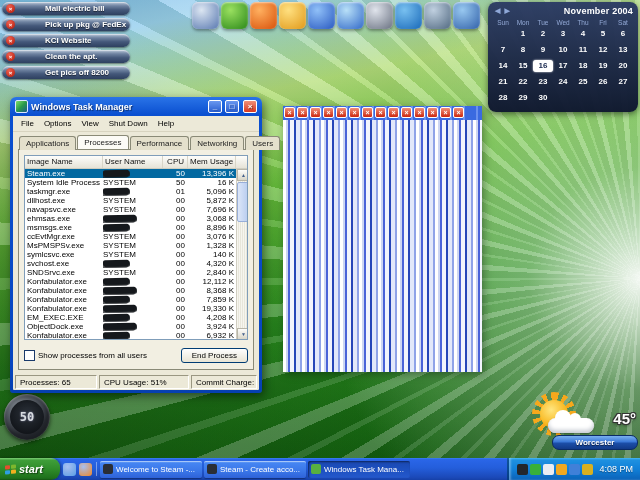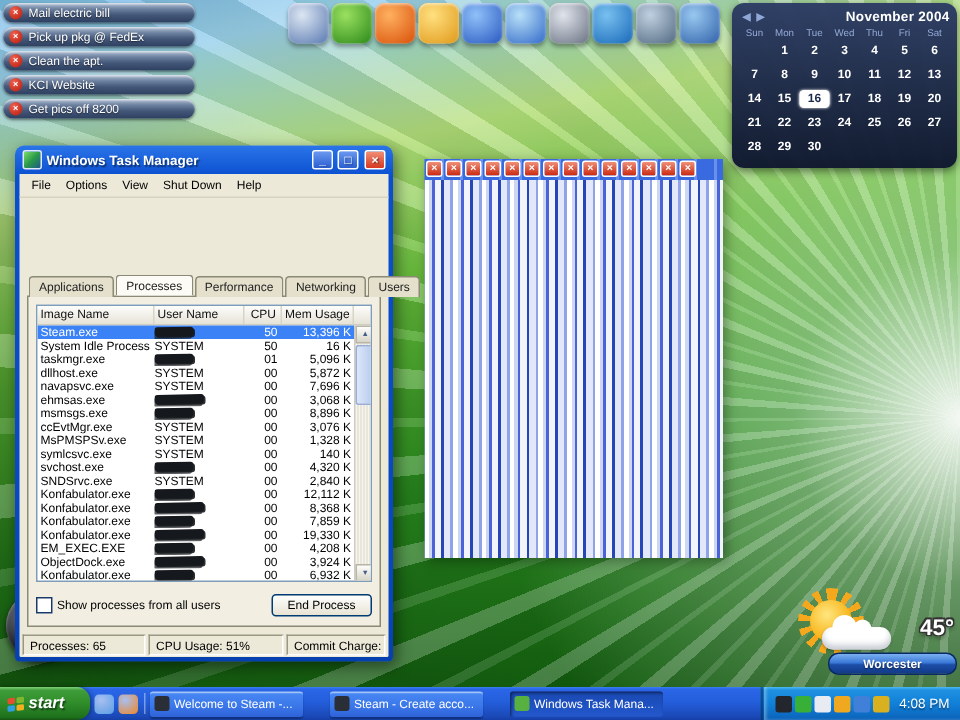--- a/index.html
+++ b/index.html
@@ -11,21 +11,21 @@
     repeating-conic-gradient(from 120deg at 100% 58%, rgba(255,255,255,.22) 0deg 2deg, rgba(20,90,10,.10) 2deg 5deg, rgba(255,255,255,.12) 5deg 6deg, rgba(0,40,0,.10) 6deg 9deg),
     radial-gradient(circle at 0% 100%, rgba(0,30,0,.45), rgba(0,30,0,0) 55%),
     linear-gradient(168deg,#7cb9e8 0%,#9ed3f0 9%,#b8e07e 24%,#6cc23e 40%,#2f9523 62%,#166412 85%,#0d4a0c 100%);}
   
   .todo{position:absolute;left:2px;top:2px;display:flex;flex-direction:column;gap:3px;z-index:6;}
   .note{width:120px;height:13px;border-radius:7px;display:flex;align-items:center;gap:4px;padding:0 4px;
     background:linear-gradient(180deg,#b8c6d8 0%,#6e82a0 30%,#44587a 60%,#2e4060 100%);
     box-shadow:0 1px 2px rgba(0,0,0,.5), inset 0 1px 1px rgba(255,255,255,.5);}
   .note-x{width:9px;height:9px;border-radius:50%;flex:none;display:flex;align-items:center;justify-content:center;
     background:radial-gradient(circle at 35% 30%,#f06050,#b01808);color:#fff;font-size:6px;font-weight:bold;}
-  .note-label{color:#fff;font-size:8px;font-weight:normal;white-space:nowrap;text-shadow:0 1px 1px rgba(0,0,0,.6);}
+  .note-label{color:#fff;font-size:8px;font-weight:bold;white-space:nowrap;text-shadow:0 1px 1px rgba(0,0,0,.6);margin-left:26px;}
   
   .dock{position:absolute;left:192px;top:2px;display:flex;align-items:flex-end;gap:2px;z-index:6;}
   .dicon{width:27px;height:27px;border-radius:6px;
     box-shadow:0 2px 3px rgba(0,0,0,.35), inset 0 1px 2px rgba(255,255,255,.6);}
   
   .calendar{position:absolute;right:2px;top:2px;width:140px;padding:4px 5px 6px;border-radius:8px;z-index:6;
     background:linear-gradient(180deg,rgba(44,60,100,.97),rgba(14,22,46,.97));
     box-shadow:0 2px 6px rgba(0,0,0,.5);color:#fff;}
   .cal-top{display:flex;align-items:center;font-size:9px;font-weight:bold;}
   .cal-arrow{color:#8fa8d8;font-size:7px;padding:0 2px;cursor:default;}
@@ -52,33 +52,33 @@
   .tm-appicon{width:11px;height:11px;border-radius:2px;flex:none;
     background:linear-gradient(135deg,#7fe06a 0%,#2a9a4a 50%,#1a5a8a 100%);border:1px solid #dfe8ff;}
   .tm-title{flex:1;white-space:nowrap;overflow:hidden;}
   .tm-btn{width:14px;height:13px;border-radius:2px;border:1px solid #fff;box-sizing:border-box;flex:none;
     display:flex;align-items:center;justify-content:center;font-size:8px;color:#fff;
     background:linear-gradient(180deg,#6a98f0,#2a5fd0);}
   .tm-btn.close{background:linear-gradient(180deg,#f09078,#d83820);margin-left:1px;}
   .tm-content{background:#ece9d8;border-radius:0 0 1px 1px;}
   .tm-menubar{display:flex;font-size:8px;color:#000;padding:2px 3px;border-bottom:1px solid #d8d4c0;}
   .tm-menu-item{padding:1px 5px;}
-  .tm-tabs{display:flex;padding:3px 6px 0;margin-top:48px;}
+  .tm-tabs{display:flex;padding:3px 6px 0;}
   .tab{font-size:8px;padding:2px 6px 1px;border:1px solid #8a8a77;border-bottom:0;border-radius:3px 3px 0 0;
     background:#e4e0cc;margin-right:1px;position:relative;top:1px;color:#222;}
   .tab.active{background:#fcfbf6;top:0;padding-bottom:2px;z-index:2;}
   .tm-panel{margin:0 5px 5px;border:1px solid #8a8a77;background:#f2efe2;padding:5px;border-top-color:#8a8a77;}
   .tm-list{border:1px solid #7f9db9;background:#fff;height:183px;display:flex;flex-direction:column;overflow:hidden;}
   .tm-header{display:flex;height:12px;flex:none;background:linear-gradient(180deg,#fdfdfb,#e6e3d7);
     border-bottom:1px solid #cfcdc0;font-size:8px;color:#111;}
   .hc{border-right:1px solid #d8d5c8;padding:1px 2px;box-sizing:border-box;overflow:hidden;white-space:nowrap;}
   .tm-rowswrap{flex:1;display:flex;}
   .tm-rows{width:211px;}
   .row{display:flex;height:9px;font-size:8px;line-height:9px;color:#000;}
-  .row.selected{background:#3b82f6;color:#fff;}
+  .row.selected{background:#0369a1;color:#fff;}
   .c-name{width:78px;padding-left:2px;box-sizing:border-box;overflow:hidden;white-space:nowrap;}
   .c-user{width:60px;box-sizing:border-box;overflow:hidden;white-space:nowrap;}
   .c-cpu{width:25px;text-align:right;padding-right:3px;box-sizing:border-box;}
   .c-mem{width:48px;text-align:right;padding-right:2px;box-sizing:border-box;white-space:nowrap;}
   .scribble{display:inline-block;height:6px;margin-top:1px;background:#15181c;border-radius:2px;
     transform:rotate(-1deg);box-shadow:1px 1px 0 rgba(21,24,28,.9),-1px 2px 0 rgba(21,24,28,.7);}
   .tm-scroll{width:13px;flex:none;display:flex;flex-direction:column;border-left:1px solid #d0cdc0;
     background:repeating-linear-gradient(90deg,#f6f5ef 0 1px,#e8e6da 1px 2px);}
   .sb-btn{height:12px;flex:none;display:flex;align-items:center;justify-content:center;font-size:5px;color:#44608a;
     background:linear-gradient(180deg,#fdfdfb,#d8d5c8);border:1px solid #b8b5a8;box-sizing:border-box;}
@@ -123,21 +123,21 @@
     background:linear-gradient(180deg,#3a81f3 0%,#2a66e8 6%,#245edb 45%,#1b49b8 88%,#1640a8 100%);}
   .start{width:60px;flex:none;display:flex;align-items:center;gap:3px;padding-left:5px;box-sizing:border-box;
     background:linear-gradient(180deg,#7ed077 0%,#3f9e39 10%,#2f8c2a 50%,#1e701c 92%,#145212 100%);
     border-radius:0 9px 9px 0;box-shadow:1px 0 3px rgba(0,0,0,.4);
     color:#fff;font-weight:bold;font-style:italic;font-size:11px;text-shadow:1px 1px 1px rgba(0,0,0,.5);}
   .winflag{display:grid;grid-template-columns:5px 5px;grid-auto-rows:4px;gap:1px;transform:skewY(-6deg);}
   .winflag i{border-radius:1px;}
   .quicklaunch{display:flex;align-items:center;gap:3px;padding:0 3px;}
   .ql-ico{width:13px;height:13px;border-radius:3px;}
   .ql-div{width:1px;align-self:stretch;margin:4px 1px;background:rgba(255,255,255,.4);}
-  .taskbuttons{display:flex;align-items:center;gap:18px;padding:0 2px;flex:1;min-width:0;}
+  .taskbuttons{display:flex;align-items:center;gap:2px;padding:0 2px;flex:1;min-width:0;}
   .tbtn{width:102px;height:17px;flex:none;display:flex;align-items:center;gap:3px;padding:0 3px;border-radius:2px;
     box-sizing:border-box;overflow:hidden;white-space:nowrap;color:#fff;font-size:8px;
     background:linear-gradient(180deg,#87b3f6 0%,#4585f2 12%,#3a76e8 60%,#2e62d8 100%);
     box-shadow:inset 0 1px 0 rgba(255,255,255,.35), 0 1px 1px rgba(0,0,0,.3);}
   .tbtn.active{background:linear-gradient(180deg,#1a48b0 0%,#1d50c0 50%,#2458cc 100%);
     box-shadow:inset 1px 1px 2px rgba(0,0,0,.5);}
   .ticon{width:10px;height:10px;border-radius:2px;flex:none;}
   .tlabel{overflow:hidden;text-overflow:ellipsis;}
   .systray{display:flex;align-items:center;gap:2px;padding:0 7px 0 8px;flex:none;
     background:linear-gradient(180deg,#35b0f0 0%,#1e90e0 10%,#1180d8 50%,#0b62b8 100%);
@@ -155,25 +155,25 @@
       <div class="note">
         <span class="note-x">×</span>
         <span class="note-label">Mail electric bill</span>
       </div>
       <div class="note">
         <span class="note-x">×</span>
         <span class="note-label">Pick up pkg @ FedEx</span>
       </div>
       <div class="note">
         <span class="note-x">×</span>
-        <span class="note-label">Clean the apt.</span>
+        <span class="note-label">KCI Website</span>
       </div>
       <div class="note">
         <span class="note-x">×</span>
-        <span class="note-label">KCI Website</span>
+        <span class="note-label">Clean the apt.</span>
       </div>
       <div class="note">
         <span class="note-x">×</span>
         <span class="note-label">Get pics off 8200</span>
       </div>
     </div>
 
   <div class="dock">
       <div class="dicon" style="background: radial-gradient(circle at 35% 30%, rgb(220, 230, 242), rgb(88, 120, 176));"></div>
       <div class="dicon" style="background: radial-gradient(circle at 35% 30%, rgb(154, 224, 96), rgb(42, 136, 24));"></div>

